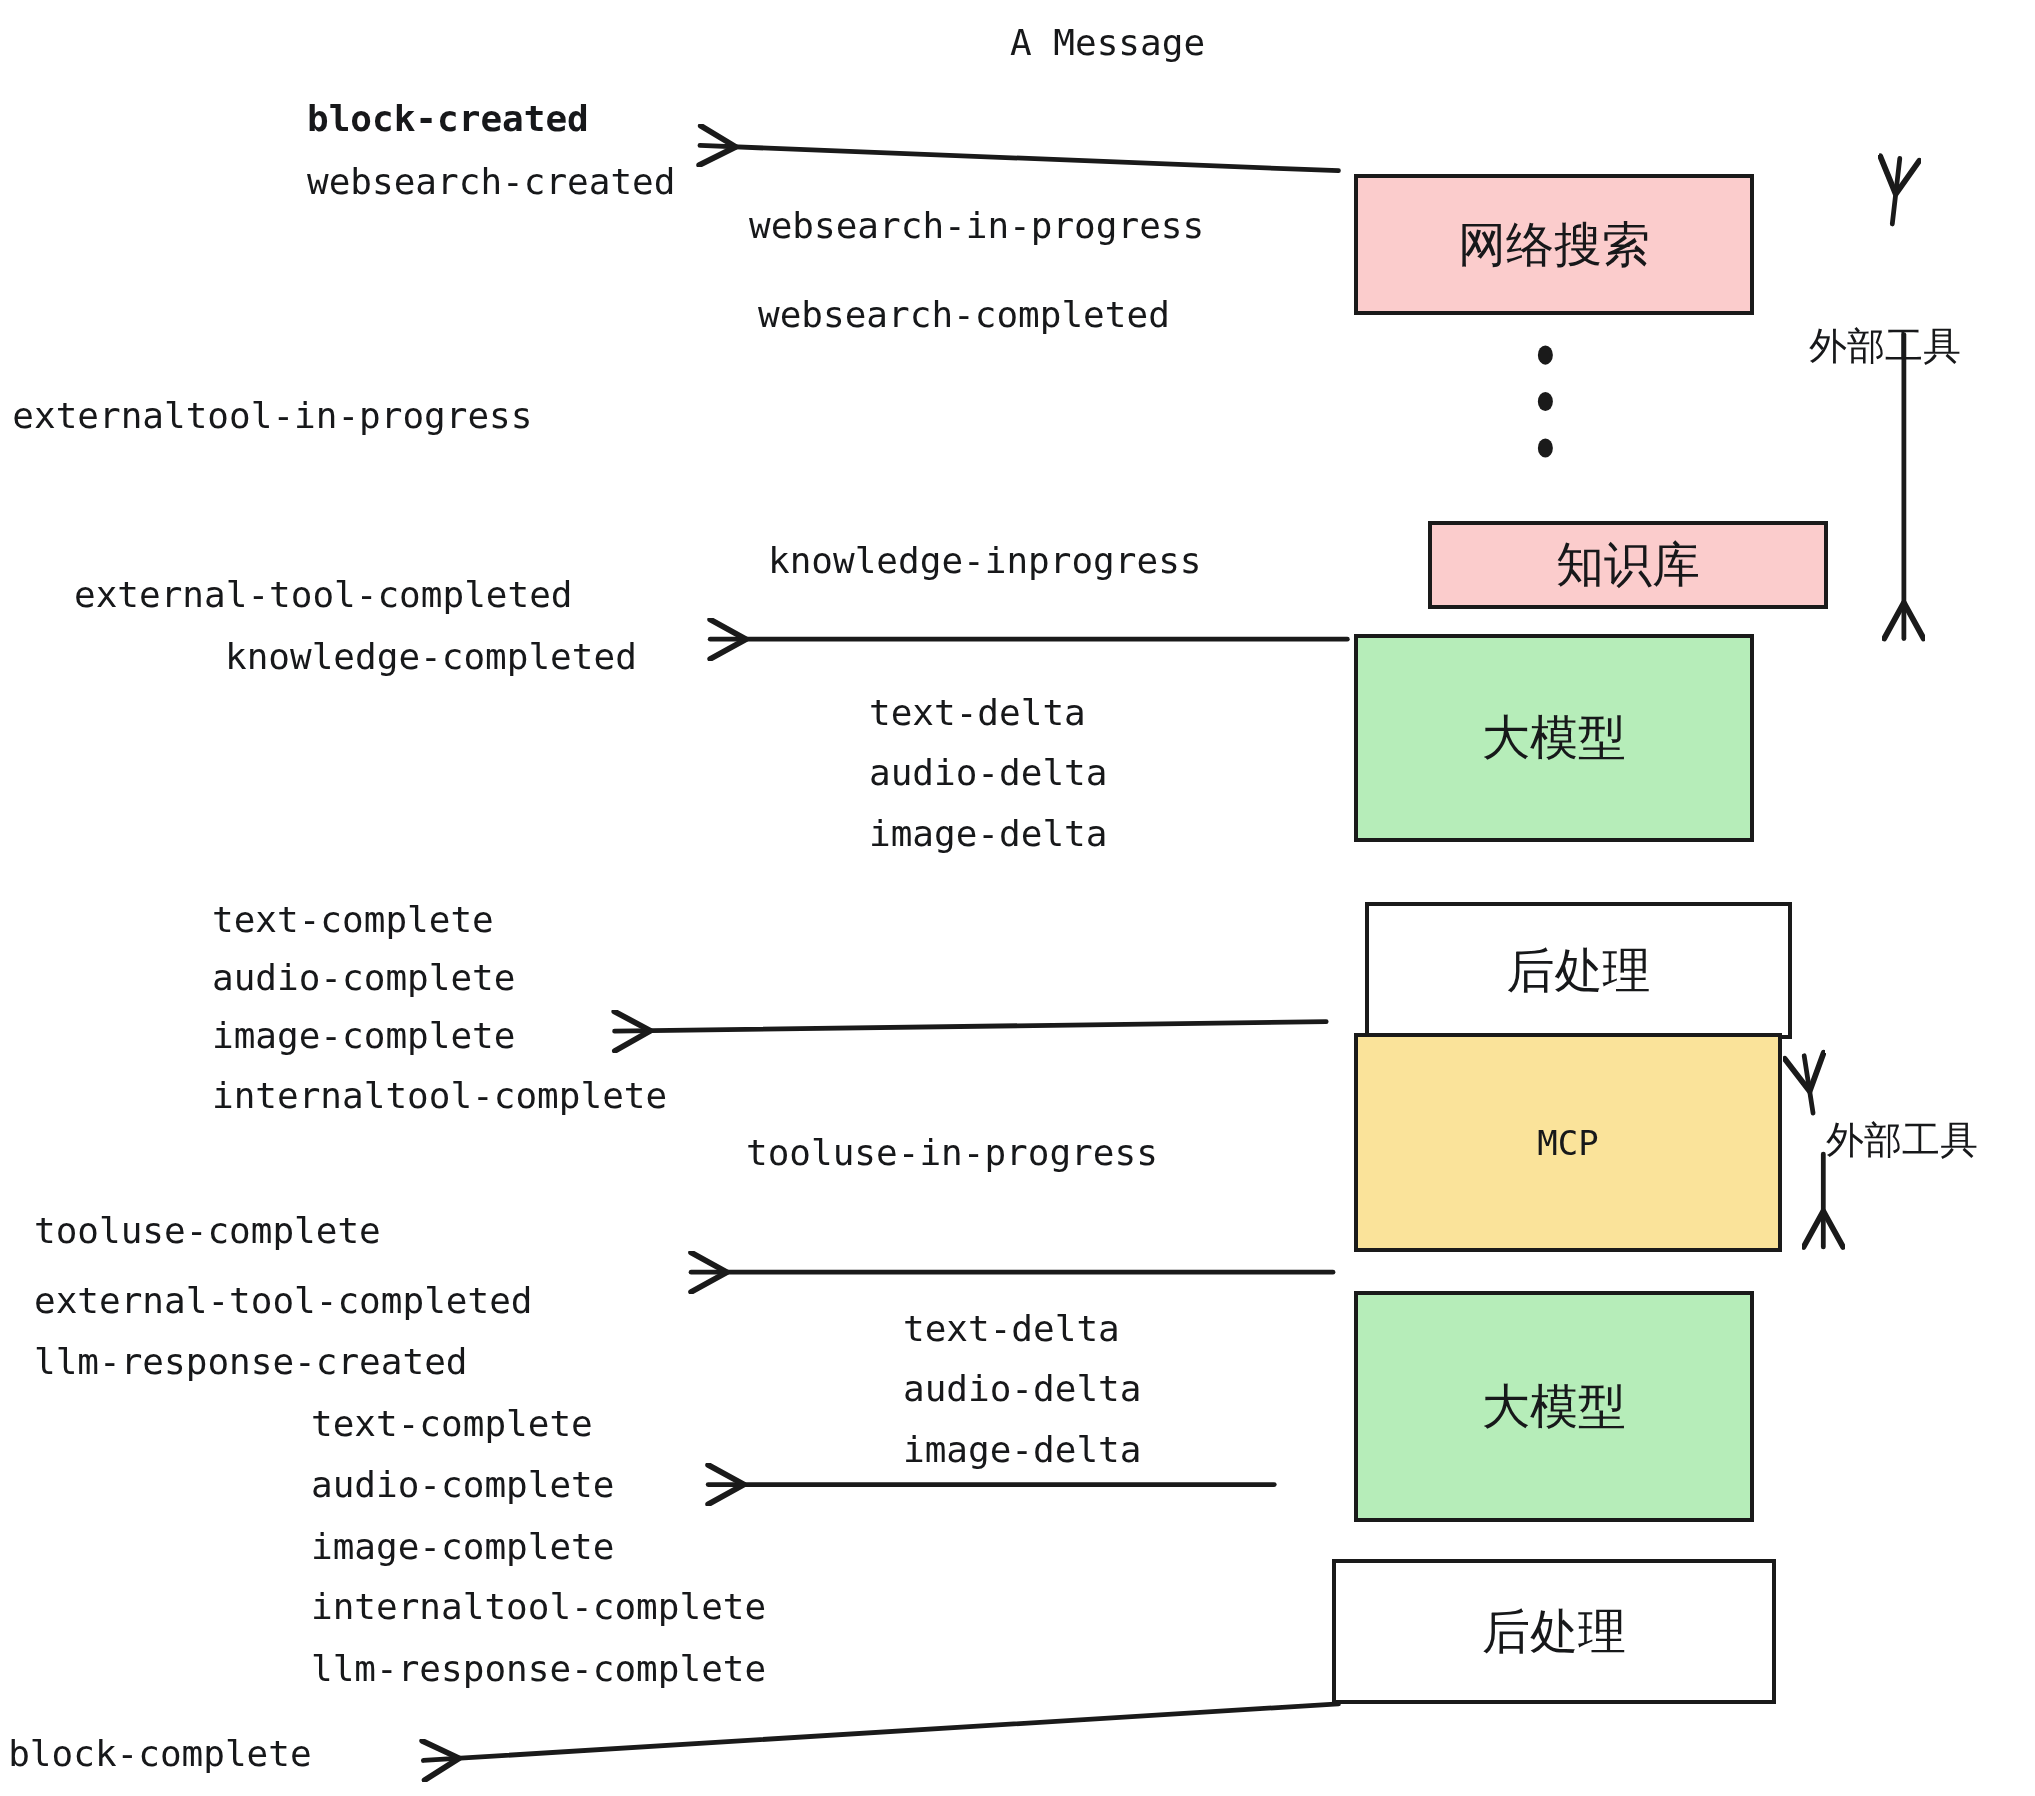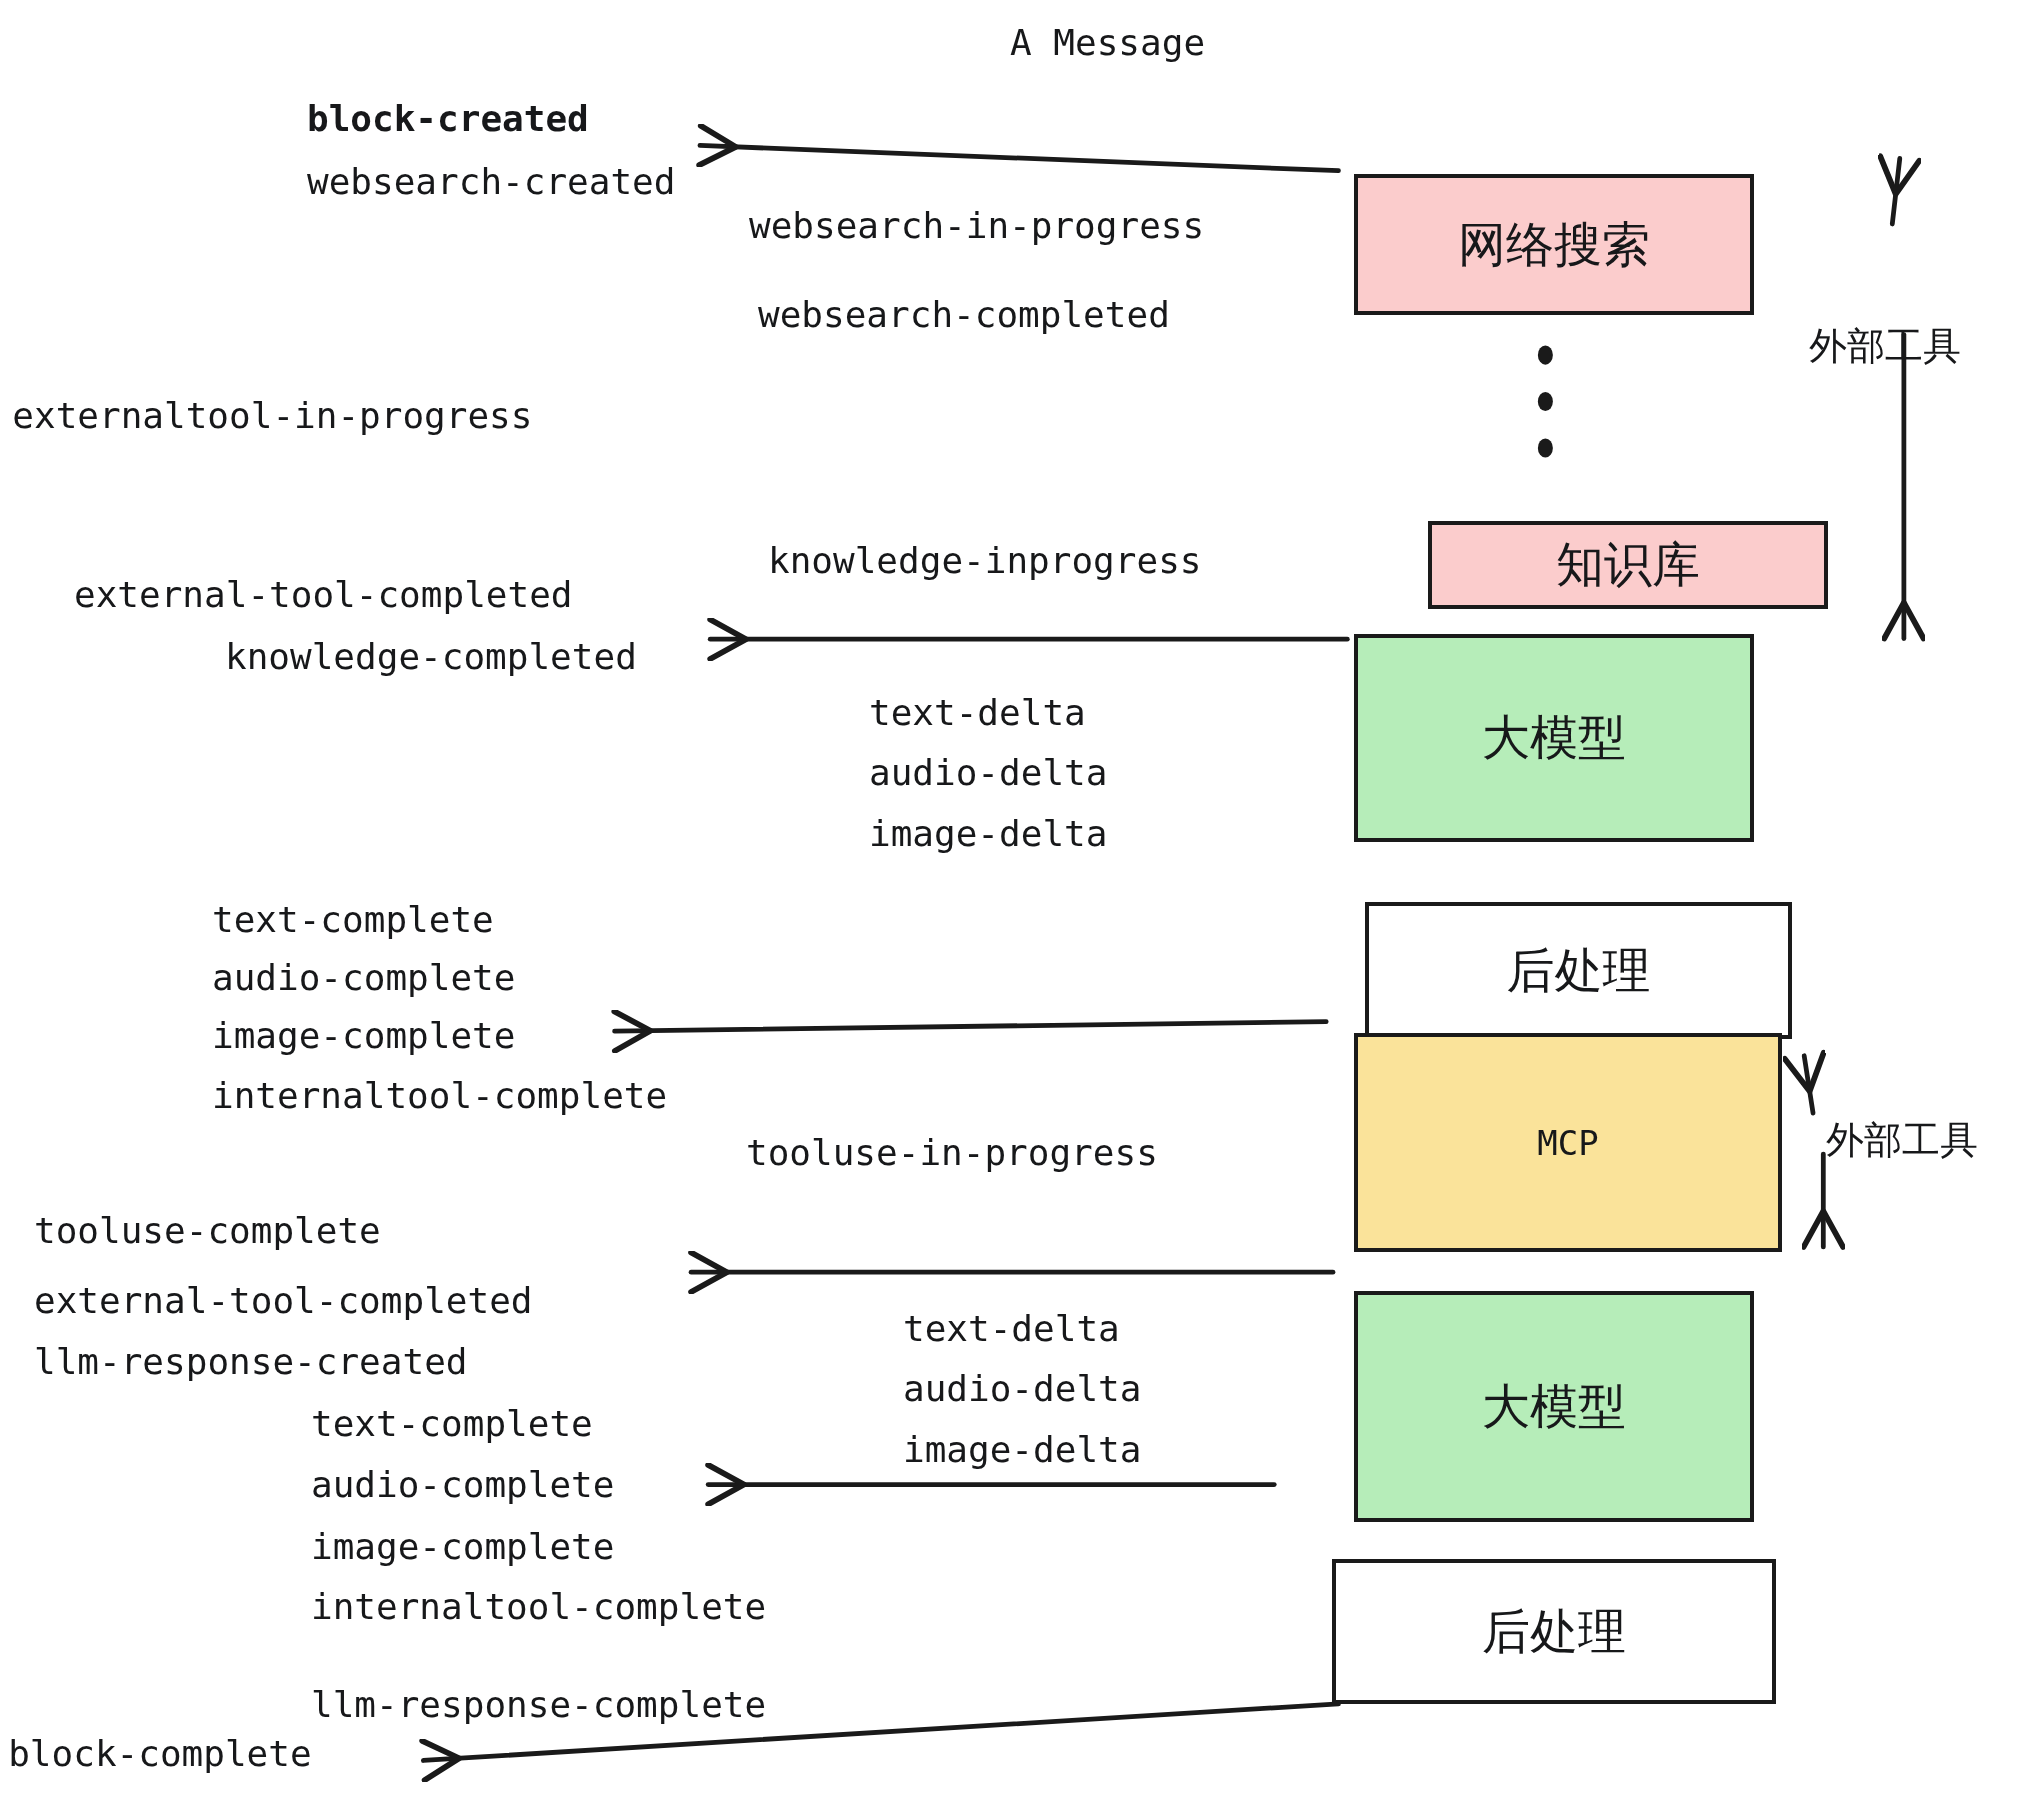--- a/index.html
+++ b/index.html
@@ -147,15 +147,15 @@
 <div class="evt" style="left:34px;   top:1213px;">tooluse-complete</div>
 <div class="evt" style="left:34px;  top:1283px;">external-tool-completed</div>
 <div class="evt" style="left:34px;   top:1344px;">llm-response-created</div>
 <div class="evt" style="left:903px; top:1311px;">text-delta</div>
 <div class="evt" style="left:903px; top:1371px;">audio-delta</div>
 <div class="evt" style="left:903px; top:1432px;">image-delta</div>
 <div class="evt" style="left:311px;  top:1406px;">text-complete</div>
 <div class="evt" style="left:311px;  top:1467px;">audio-complete</div>
 <div class="evt" style="left:311px;  top:1529px;">image-complete</div>
 <div class="evt" style="left:311px;  top:1589px;">internaltool-complete</div>
-<div class="evt" style="left:311px;  top:1651px;margin-top:36px;">llm-response-complete</div>
+<div class="evt" style="left:311px;  top:1651px;">llm-response-complete</div>
 <div class="evt" style="left:8.2px;   top:1736px;">block-complete</div>
 
 
 </body></html>

